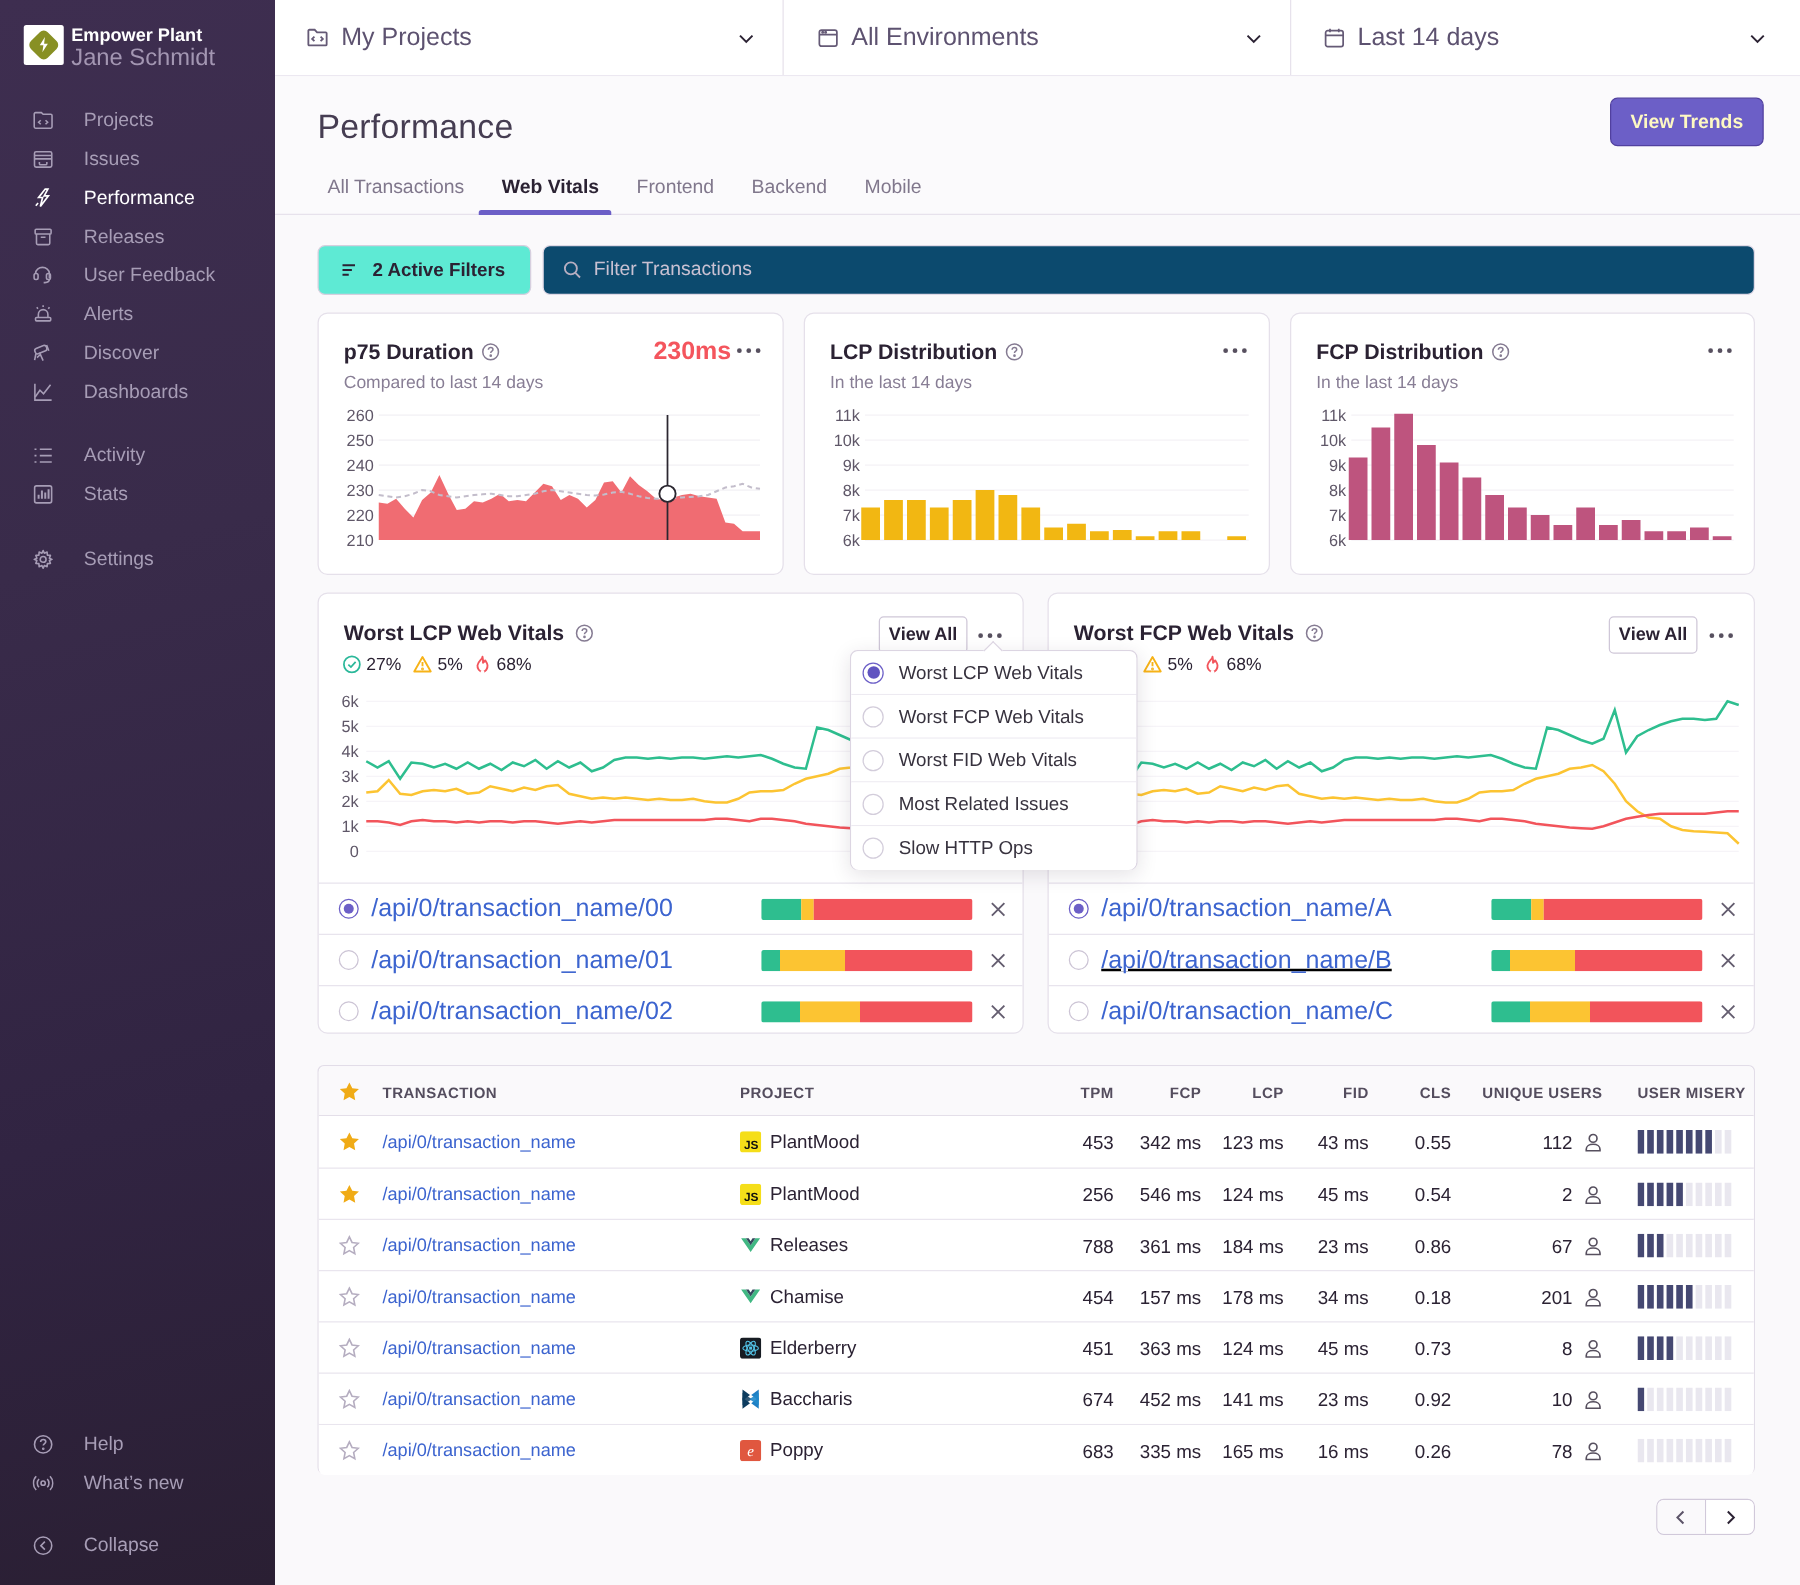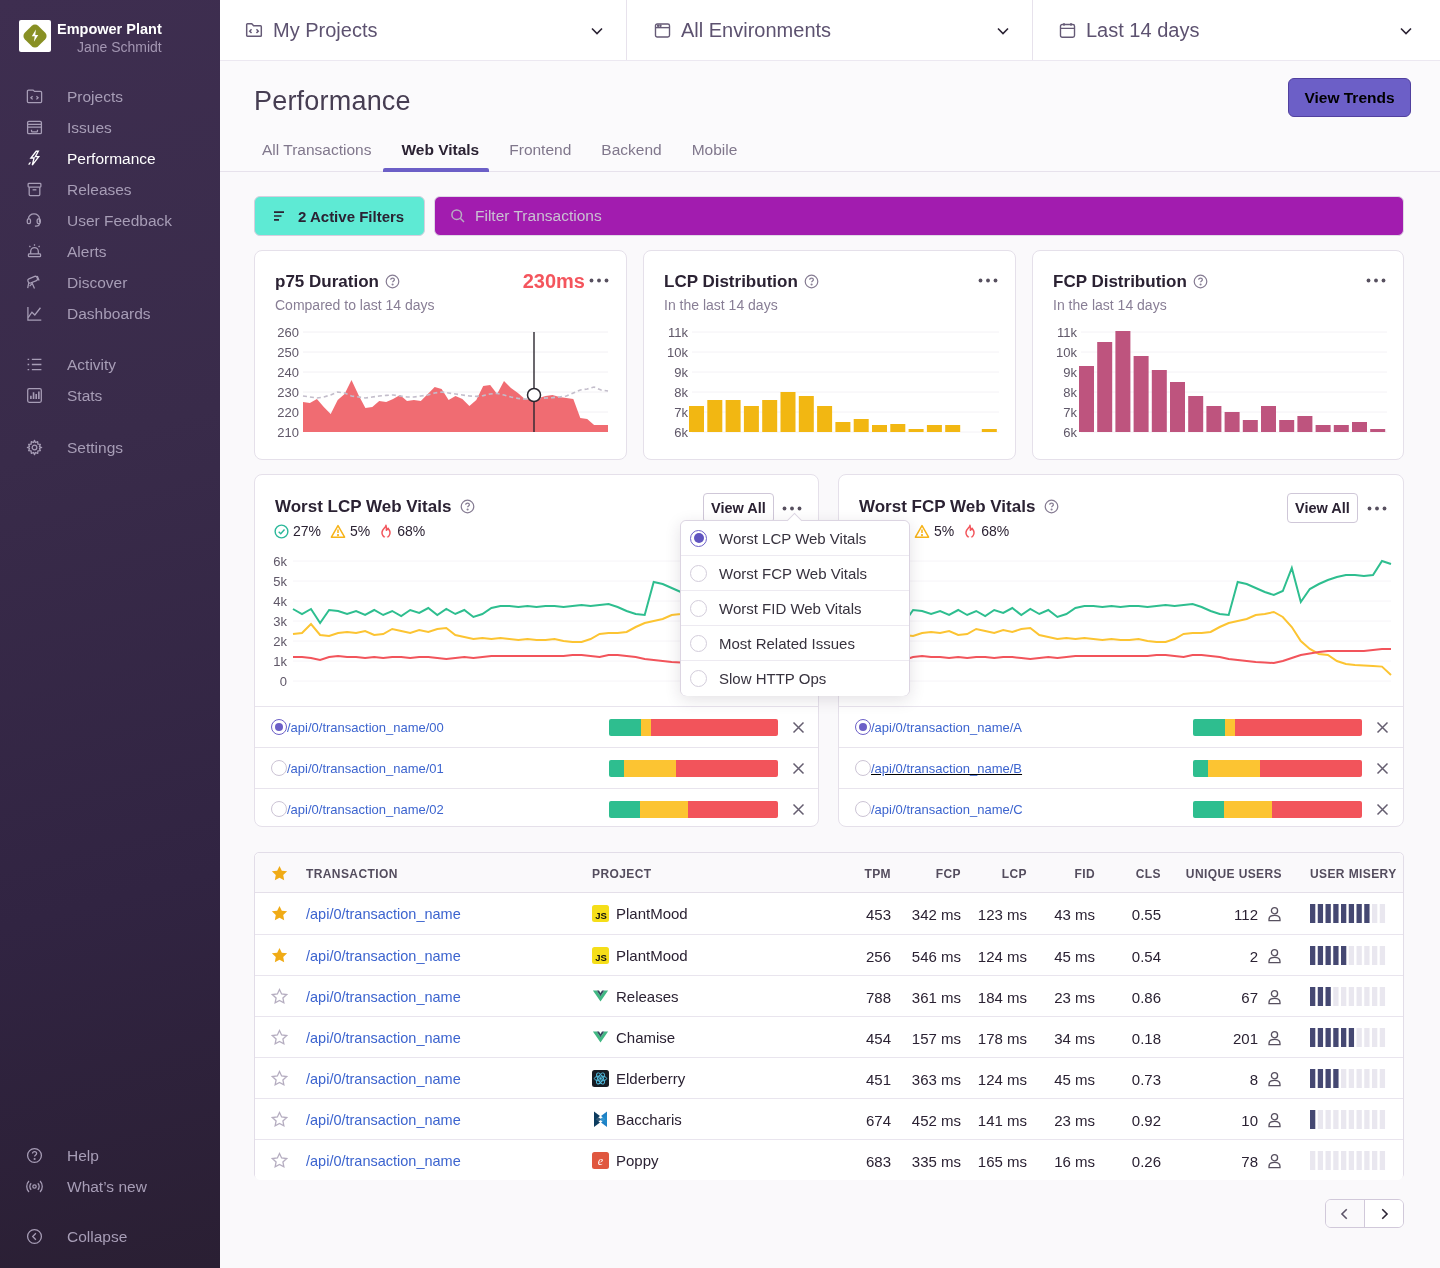--- a/index.html
+++ b/index.html
@@ -2,53 +2,53 @@
 <html><head>
 <meta charset="utf-8">
 <style>
 * { margin:0; padding:0; box-sizing:border-box; }
 html,body { width:1440px; height:1268px; font-family:"Liberation Sans", sans-serif; background:#faf9fb; position:relative; overflow:hidden; }
 #sidebar { position:absolute; left:0; top:0; width:220px; height:1268px; background:linear-gradient(165deg,#3e2e50 0%,#392b4a 35%,#312442 70%,#2a1f33 100%); color:#a79db6; }
 .org { position:absolute; left:19px; top:20px; display:flex; }
 .logo { width:32px; height:32px; background:#fff; border-radius:2px; display:flex; align-items:center; justify-content:center; }
 .orgtxt { margin-left:6px; }
 .org-name { color:#fff; font-weight:bold; font-size:14.5px; line-height:17px; margin-top:1px; }
-.org-user { color:#a396b2; font-size:14px; line-height:16px; margin-top:1px;text-align:right; }
+.org-user { color:#a396b2; font-size:19px; line-height:16px; margin-top:1px;text-align:right; }
 .nav { position:absolute; left:0; width:220px; }
 .nav a { display:flex; align-items:center; height:31px; color:#a79db6; font-size:15.5px; text-decoration:none; }
 .nav a svg { margin-left:26px; width:17px; height:17px; flex:none; }
 .nav a span { margin-left:24px; }
 .nav a.active { color:#fff; }
 #topbar { position:absolute; left:220px; top:0; width:1220px; height:61px; background:#fff; border-bottom:1px solid #ece8f1; }
 .tb-sec { position:absolute; top:0; height:60px; display:flex; align-items:center; color:#5d5270; font-size:20px; }
 .tb-sec .ic { margin-right:10px; display:flex; }
 .tb-div { position:absolute; top:0; width:1px; height:60px; background:#e7e2ec; }
 .chev { position:absolute; top:23px; }
 #pagehead { position:absolute; left:220px; top:61px; width:1220px; height:111px; background:#fbfafc; border-bottom:1px solid #e7e2ec; }
 h1.ptitle { position:absolute; left:34px; top:26px; font-size:27px; font-weight:500; color:#463d52; letter-spacing:0.2px; line-height:28px; }
 .tabs { position:absolute; left:42px; top:80px; display:flex; }
 .tab { font-size:15.5px; color:#80778c; margin-right:30px; padding-bottom:13px; position:relative; line-height:18px; }
 .tab.active { color:#2b2233; font-weight:bold; }
 .tab.active .uline { position:absolute; left:-18px; right:-10px; bottom:0; height:4px; background:#6c5fc7; border-radius:2px 2px 0 0; }
 #content { position:absolute; left:220px; top:173px; width:1220px; height:1095px; }
 .filterbtn { position:absolute; left:34px; top:23px; width:171px; height:40px; background:#5eead4; border:1px solid #d6cfde; border-radius:6px; display:flex; align-items:center; font-size:15px; font-weight:bold; color:#2b2233; }
-.searchbox { position:absolute; left:214px; top:23px; width:970px; height:40px; background:#a21caf; border:1px solid #dfd9e6; border-radius:6px; display:flex; align-items:center; color:#c9c1d2; font-size:15.5px; }
+.searchbox { position:absolute; left:214px; top:23px; width:970px; height:40px; background:#0c4a6e; border:1px solid #dfd9e6; border-radius:6px; display:flex; align-items:center; color:#c9c1d2; font-size:15.5px; }
 .card { position:absolute; background:#fff; border:1px solid #e5e0ea; border-radius:8px; }
 .ctitle { font-size:17px; font-weight:bold; color:#2b2233; }
 .csub { font-size:14px; color:#887e95; }
 .qm { display:inline-flex; vertical-align:-2px; margin-left:6px; }
 .viewall { position:absolute; width:71px; height:30px; background:#fff; border:1px solid #cfc7d8; border-radius:4px; font-size:14.5px; font-weight:bold; color:#2b2233; display:flex; align-items:center; justify-content:center; }
 .pct { display:flex; align-items:center; font-size:14px; color:#2b2233; }
 .pct svg { margin-right:4px; }
 .pct span { margin-right:9px; }
 .wrow { position:absolute; left:0; width:100%; height:41px; border-top:1px solid #e8e4ed; display:flex; align-items:center; }
 .wrow .radio { width:16px; height:16px; border-radius:50%; border:1.5px solid #ccc4d5; margin-left:16px; flex:none; }
 .wrow .radio.sel { border:1.5px solid #6c5fc7; position:relative; }
 .wrow .radio.sel::after { content:""; position:absolute; left:2.5px; top:2.5px; width:8px; height:8px; border-radius:50%; background:#6c5fc7; }
-.wrow a { color:#3c64cf; font-size:13px; text-decoration:none; }
+.wrow a { color:#3c64cf; font-size:20px; margin-left:10px; text-decoration:none; }
 .wbar { position:absolute; left:354px; width:169px; height:17px; border-radius:2px; overflow:hidden; display:flex; }
 .wx { position:absolute; left:536px; }
 .ditem { height:35px; display:flex; align-items:center; border-bottom:1px solid #edeaf1; background:#fff; }
 .ditem:last-child { border-bottom:none; }
 .ditem .radio { width:17px; height:17px; border-radius:50%; border:1px solid #d3cddb; margin-left:9px; flex:none; }
 .ditem .radio.sel { border:1px solid #6c5fc7; position:relative; }
 .ditem .radio.sel::after { content:""; position:absolute; left:2.5px; top:2.5px; width:10px; height:10px; border-radius:50%; background:#6054c0; }
 .ditem span { margin-left:12px; font-size:15px; color:#37323e; }
 
 .th { position:absolute; top:14px; font-size:12px; font-weight:bold; color:#544d5e; letter-spacing:0.4px; text-transform:uppercase; }
@@ -235,21 +235,21 @@
 </div>
 <div id="pagehead">
   <h1 class="ptitle">Performance</h1>
   <div class="tabs">
     <div class="tab">All Transactions</div>
     <div class="tab active">Web Vitals<div class="uline"></div></div>
     <div class="tab">Frontend</div>
     <div class="tab">Backend</div>
     <div class="tab">Mobile</div>
   </div>
-  <div style="position:absolute; left:1068px; top:17px; width:123px; height:39px; background:#6c5fc7; border:1px solid #51409f; border-radius:6px; color:#000000; font-weight:bold; font-size:15.5px; display:flex; align-items:center; justify-content:center;">View Trends</div>
+  <div style="position:absolute; left:1068px; top:17px; width:123px; height:39px; background:#6c5fc7; border:1px solid #51409f; border-radius:6px; color:#fef9c3; font-weight:bold; font-size:15.5px; display:flex; align-items:center; justify-content:center;">View Trends</div>
 </div>
 <div id="content">
   <div class="filterbtn">
     <svg style="margin:0 10px 0 17px;" width="16" height="16" viewBox="0 0 16 16" fill="none" stroke="#2b2233" stroke-width="1.7">
         <path d="M2 4.2 L12 4.2 M2 8 L9.5 8 M2 11.8 L7 11.8"></path>
       </svg>
     2 Active Filters
   </div>
   <div class="searchbox">
     <svg style="margin:0 9px 0 15px;" width="16" height="16" viewBox="0 0 16 16" fill="none" stroke="#b7aec1" stroke-width="1.5">

